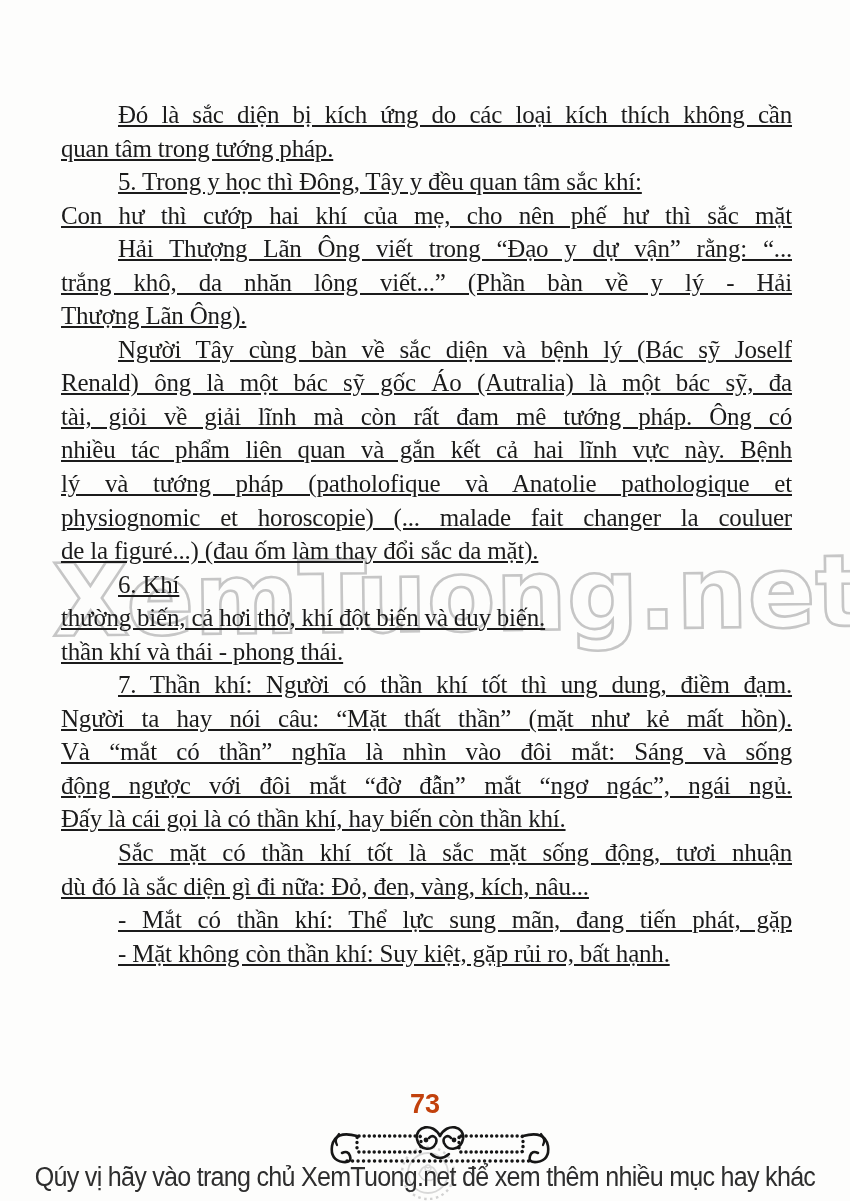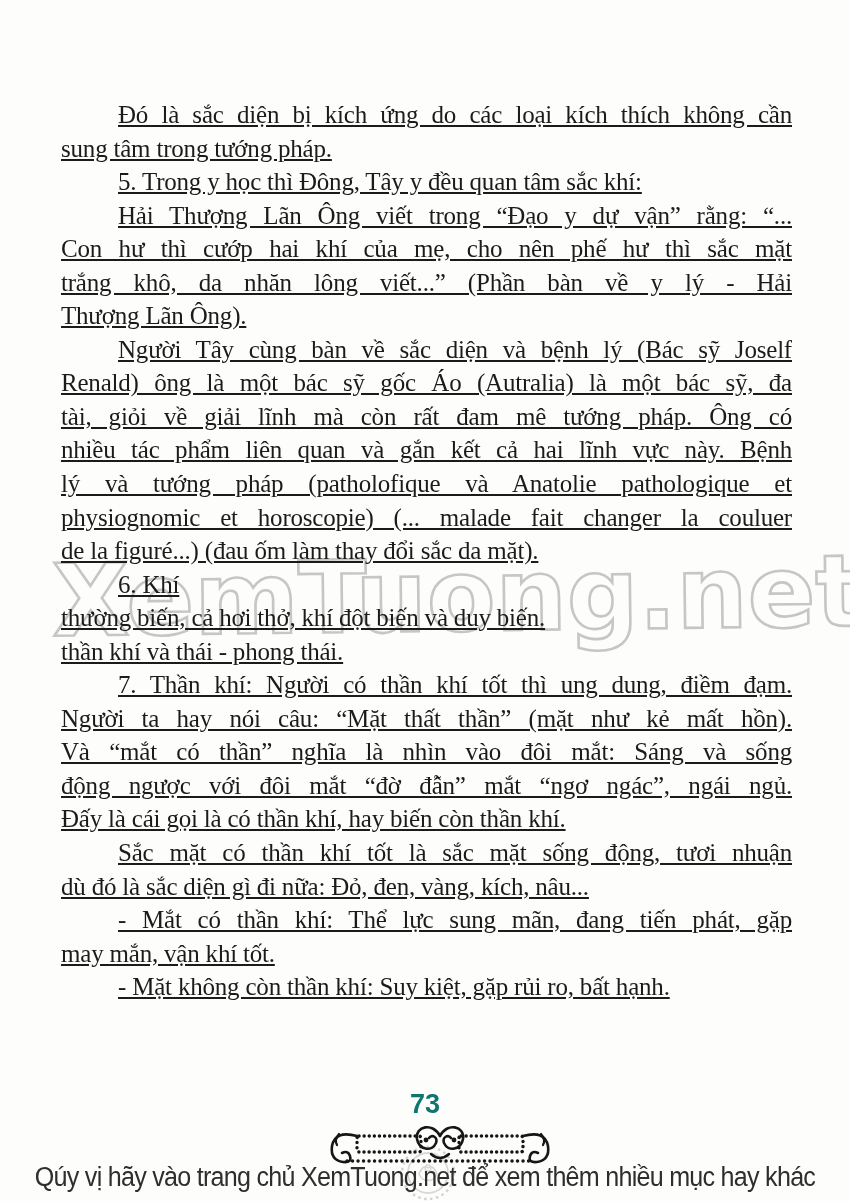--- a/index.html
+++ b/index.html
@@ -57,21 +57,21 @@
 
   .page-number {
     position: absolute;
     top: 1089px;
     left: 0;
     width: 850px;
     text-align: center;
     font-family: "Liberation Sans", sans-serif;
     font-weight: 700;
     font-size: 27px;
-    color: #0f766e;
+    color: #c2410c;
     z-index: 2;
   }
 
   .ornament {
     position: absolute;
     left: 325px;
     top: 1120px;
     z-index: 2;
   }
 
@@ -104,45 +104,44 @@
     <svg width="58" height="58" viewBox="0 0 58 58">
       <circle cx="29" cy="29" r="26" fill="none" stroke="#d2d2d2" stroke-width="2.4" stroke-dasharray="2.5 3.5"></circle>
       <circle cx="29" cy="29" r="20" fill="none" stroke="#d8d8d8" stroke-width="1.8"></circle>
       <path d="M20 30 q4 -10 9 -6 q5 -4 9 6 q-4 8 -9 6 q-5 2 -9 -6 z" fill="none" stroke="#d8d8d8" stroke-width="1.6"></path>
       <circle cx="29" cy="24" r="3" fill="none" stroke="#d8d8d8" stroke-width="1.4"></circle>
     </svg>
   </div>
 
   <div class="body-text">
       <div class="line indent">Đó là sắc diện bị kích ứng do các loại kích thích không cần</div>
-      <div class="line last">sung tâm trong tướng pháp.</div>
+      <div class="line last">quan tâm trong tướng pháp.</div>
       <div class="line indent last">5. Trong y học thì Đông, Tây y đều quan tâm sắc khí:</div>
+      <div class="line">Con hư thì cướp hai khí của mẹ, cho nên phế hư thì sắc mặt</div>
       <div class="line indent">Hải Thượng Lãn Ông viết trong “Đạo y dự vận” rằng: “...</div>
-      <div class="line">Con hư thì cướp hai khí của mẹ, cho nên phế hư thì sắc mặt</div>
       <div class="line">trắng khô, da nhăn lông viết...” (Phần bàn về y lý - Hải</div>
       <div class="line last">Thượng Lãn Ông).</div>
       <div class="line indent">Người Tây cùng bàn về sắc diện và bệnh lý (Bác sỹ Joself</div>
       <div class="line">Renald) ông là một bác sỹ gốc Áo (Autralia) là một bác sỹ, đa</div>
       <div class="line">tài, giỏi về giải lĩnh mà còn rất đam mê tướng pháp. Ông có</div>
       <div class="line">nhiều tác phẩm liên quan và gắn kết cả hai lĩnh vực này. Bệnh</div>
       <div class="line">lý và tướng pháp (patholofique và Anatolie pathologique et</div>
       <div class="line">physiognomic et horoscopie) (... malade fait changer la couluer</div>
       <div class="line last">de la figuré...) (đau ốm làm thay đổi sắc da mặt).</div>
       <div class="line indent last">6. Khí</div>
       <div class="line last">thường biến, cả hơi thở, khí đột biến và duy biến.</div>
       <div class="line last">thần khí và thái - phong thái.</div>
       <div class="line indent">7. Thần khí: Người có thần khí tốt thì ung dung, điềm đạm.</div>
       <div class="line">Người ta hay nói câu: “Mặt thất thần” (mặt như kẻ mất hồn).</div>
       <div class="line">Và “mắt có thần” nghĩa là nhìn vào đôi mắt: Sáng và sống</div>
       <div class="line">động ngược với đôi mắt “đờ đẫn” mắt “ngơ ngác”, ngái ngủ.</div>
       <div class="line last">Đấy là cái gọi là có thần khí, hay biến còn thần khí.</div>
       <div class="line indent">Sắc mặt có thần khí tốt là sắc mặt sống động, tươi nhuận</div>
       <div class="line last">dù đó là sắc diện gì đi nữa: Đỏ, đen, vàng, kích, nâu...</div>
       <div class="line indent">- Mắt có thần khí: Thể lực sung mãn, đang tiến phát, gặp</div>
-      <div class="line last">may mắn, vận khí tốt.</div>
       <div class="line indent last">- Mặt không còn thần khí: Suy kiệt, gặp rủi ro, bất hạnh.</div>
     </div>
 
   <div class="page-number">73</div>
 
   <div class="ornament">
     <svg width="230" height="60" viewBox="0 0 230 60">
       <g fill="none" stroke="#161616" stroke-linecap="round">
 
         <rect x="32" y="16" width="64" height="16" rx="2" stroke-width="3.4" stroke-dasharray="0.1 5"></rect>

